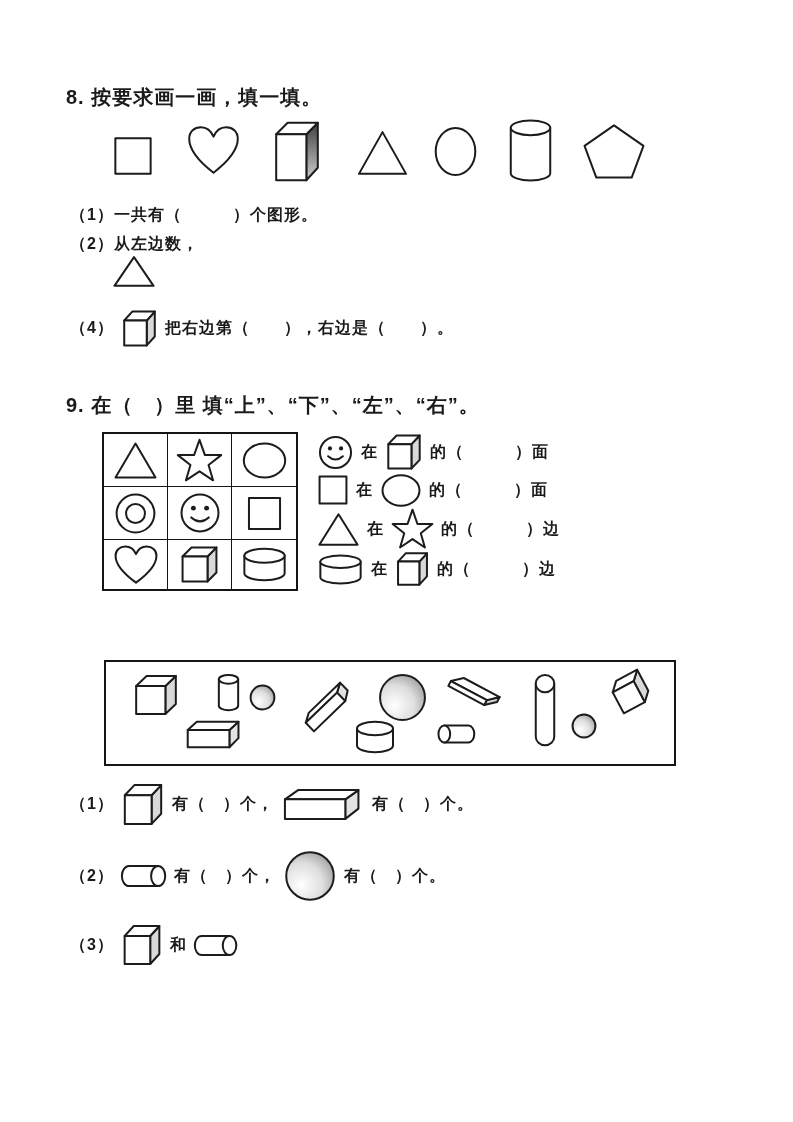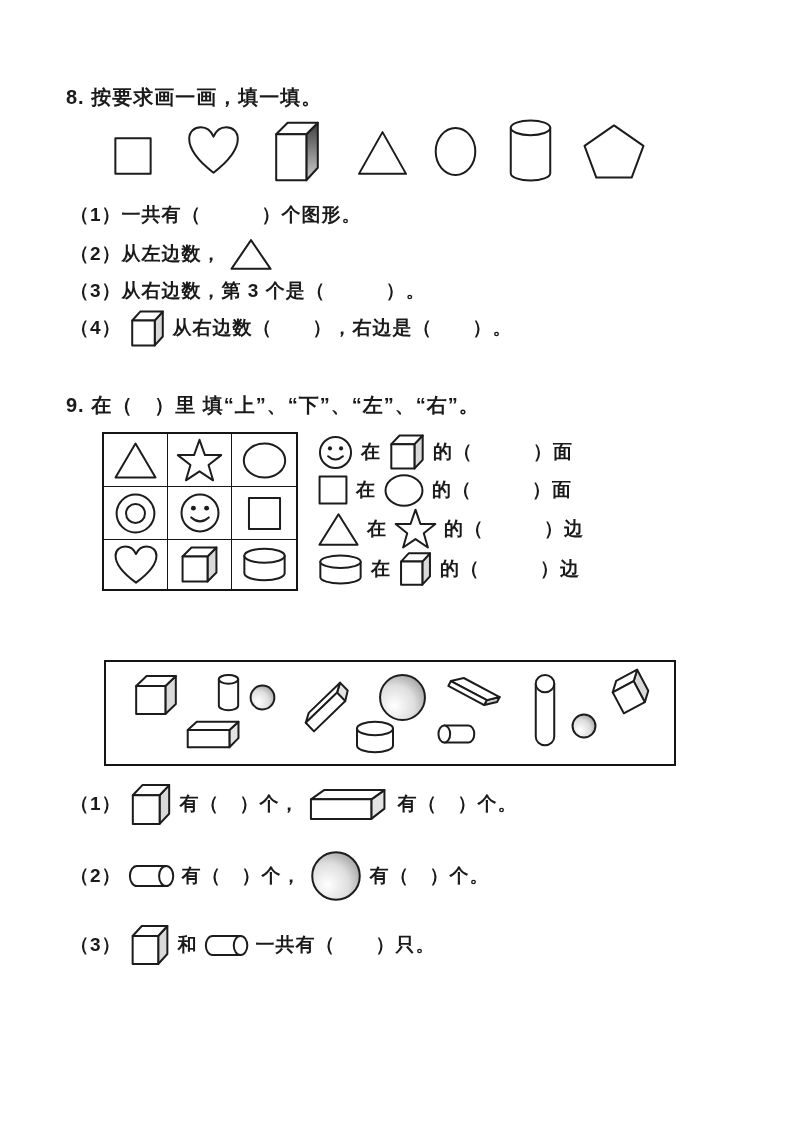--- a/index.html
+++ b/index.html
@@ -4,21 +4,21 @@
 <style>
   html,body{margin:0;padding:0;}
   body{
     width:793px;height:1122px;position:relative;background:#ffffff;
     font-family:"Liberation Sans","DejaVu Sans",sans-serif;
     color:#1a1a1a;overflow:hidden;
   }
   .page{position:absolute;left:0;top:0;width:793px;height:1122px;background:#fff;}
   .abs{position:absolute;}
   .h1{font-size:20px;font-weight:700;letter-spacing:1px;white-space:pre;}
-  .line{display:flex;align-items:center;font-size:19px;font-weight:600;letter-spacing:1px;}
+  .line{display:flex;align-items:center;font-size:16px;font-weight:600;letter-spacing:1px;}
   .seg-text{white-space:pre;}
   .seg-icon{display:inline-block;margin:0 7px;flex:0 0 auto;}
   .shp svg{display:block;width:100%;height:100%;overflow:visible;}
   .scatter{position:absolute;}
   .scatter .shp{position:absolute;}
   
   .shape-box{border:2.5px solid #151515;background:#fff;}
   
   .pos-grid{display:grid;grid-template-columns:repeat(3,1fr);border:2px solid #151515;background:#fff;}
   .pos-grid .cell{display:flex;align-items:center;justify-content:center;border-right:1.5px solid #151515;border-bottom:1.5px solid #151515;}
@@ -84,41 +84,38 @@
       <div class="shp" style="left: 476px; top: 9px; width: 66px; height: 59px;">
         <svg width="66" height="59" viewBox="0 0 56 52" preserveAspectRatio="none">
           <polygon class="s" fill="#fff" points="28,3 53,21 43,49 13,49 3,21"></polygon>
         </svg>
       </div>
     </div>
 
   <div class="abs line" style="left:70px;top:201px;height:28px;">
       <span class="seg-text">（1）一共有（　　　）个图形。</span>
     </div>
-  <div class="abs line" style="left:70px;top:234px;height:40px;">
+  <div class="abs line" style="left:70px;top:234px;height:40px;flex-direction:column;">
       <span class="seg-text">（2）从左边数，</span>
       <span class="seg-icon shp" style="width: 44px; height: 33px;">
         <svg width="44" height="33" viewBox="0 0 54 46" preserveAspectRatio="none">
           <polygon class="s" fill="#fff" points="27,3 51,43 3,43"></polygon>
         </svg>
       </span>
     </div>
-  <div class="abs line" style="left:70px;top:277px;height:28px;">
-      <span class="seg-text">（3）从右边数，第 3 个是（　　　）。</span>
-    </div>
   <div class="abs line" style="left:70px;top:306px;height:44px;">
       <span class="seg-text">（4）</span>
       <span class="seg-icon shp" style="width: 37px; height: 41px;">
         <svg width="37" height="41" viewBox="0 0 46 46" preserveAspectRatio="none">
           <polygon class="s" fill="#d9d9d9" points="32,14 42,4 42,32 32,42"></polygon>
           <polygon class="s" fill="#fff" points="4,14 14,4 42,4 32,14"></polygon>
           <rect class="s" fill="#fff" x="4" y="14" width="28" height="28"></rect>
         </svg>
       </span>
-      <span class="seg-text">从右边数（　　），右边是（　　）。</span>
+      <span class="seg-text">把右边第（　　），右边是（　　）。</span>
     </div>
 
   <div class="abs h1" style="left:66px;top:392px;text-align:center;">9. 在（　）里 填“上”、“下”、“左”、“右”。</div>
   <div class="abs pos-grid" style="left:102px;top:432px;width:192px;height:155px;">
       <div class="cell">
         <span class="shp" style="width: 45px; height: 39px; display: inline-block;">
           <svg width="45" height="39" viewBox="0 0 54 46" preserveAspectRatio="none">
             <polygon class="s" fill="#fff" points="27,3 51,43 3,43"></polygon>
           </svg>
         </span>
@@ -374,16 +371,15 @@
           <rect class="s" fill="#fff" x="4" y="14" width="28" height="28"></rect>
         </svg>
       </span>
       <span class="seg-text">和</span>
       <span class="seg-icon shp" style="width: 44px; height: 25px;">
         <svg width="44" height="25" viewBox="0 0 52 26" preserveAspectRatio="none">
           <path class="s" fill="#fff" d="M42,3 L9,3 A8,10 0 0 0 9,23 L42,23"></path>
           <ellipse class="s" fill="#fff" cx="42" cy="13" rx="8" ry="10"></ellipse>
         </svg>
       </span>
-      <span class="seg-text">一共有（　　）只。</span>
     </div>
 
 </div>
 
 </body></html>

